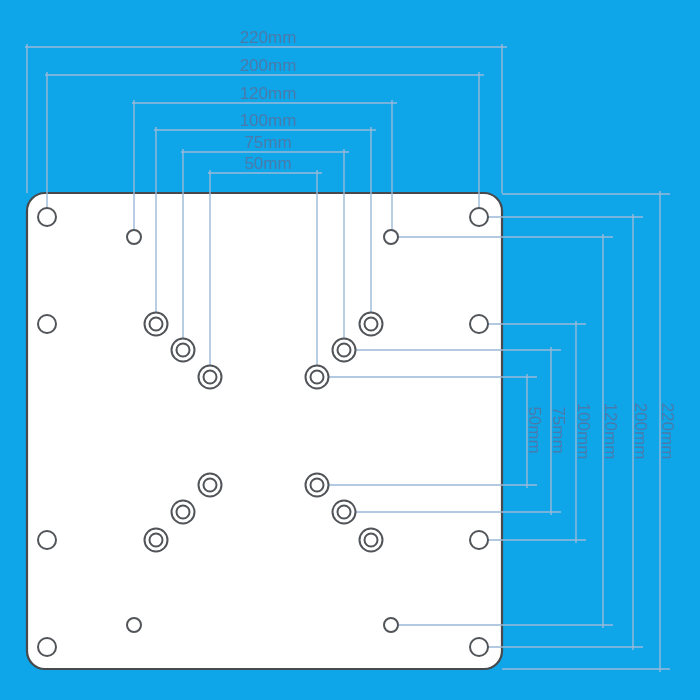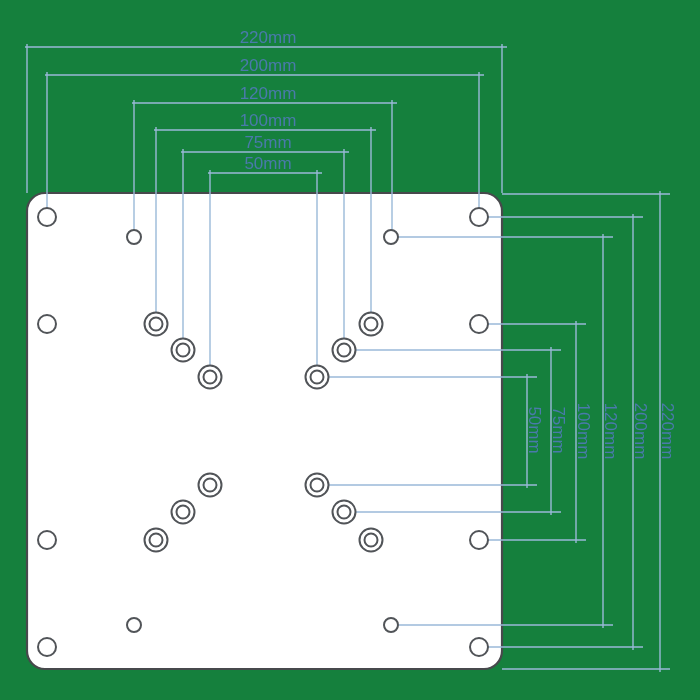--- a/index.html
+++ b/index.html
@@ -3,21 +3,21 @@
 <meta charset="utf-8">
 <style>
   html, body {
     margin: 0;
     padding: 0;
     background: #ffffff;
   }
   .stage {
     width: 700px;
     height: 700px;
-    background: #15803d;
+    background: #0ea5e9;
     position: relative;
     overflow: hidden;
   }
   svg text {
     font-family: "Liberation Sans", "DejaVu Sans", sans-serif;
     font-size: 17px;
   }
 </style>
 </head>
 <body>

